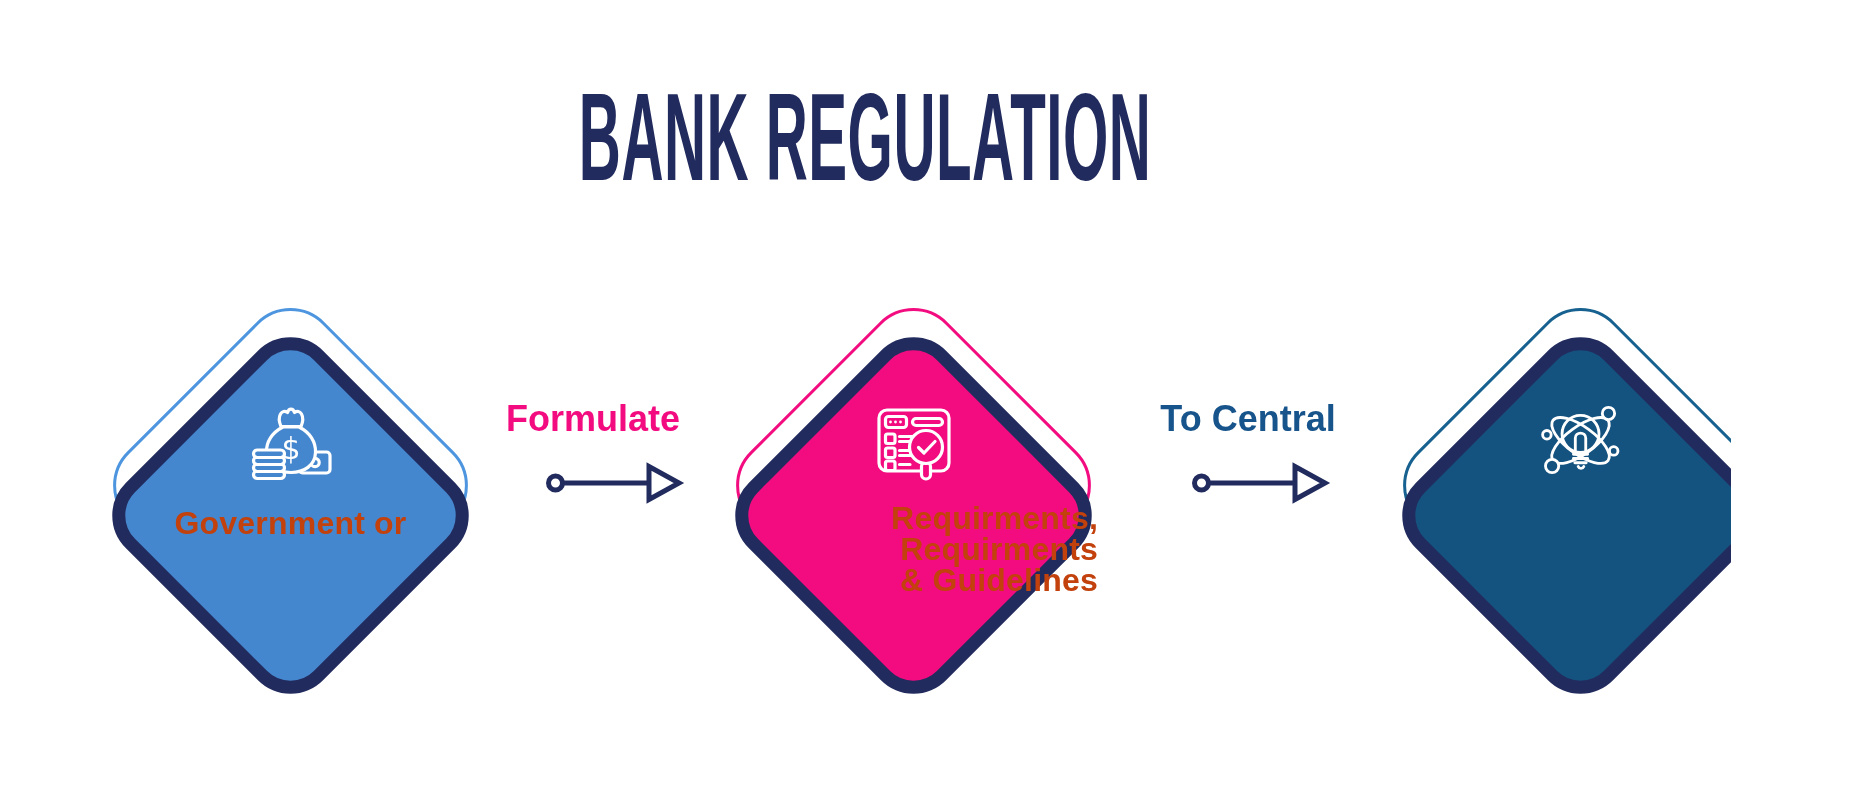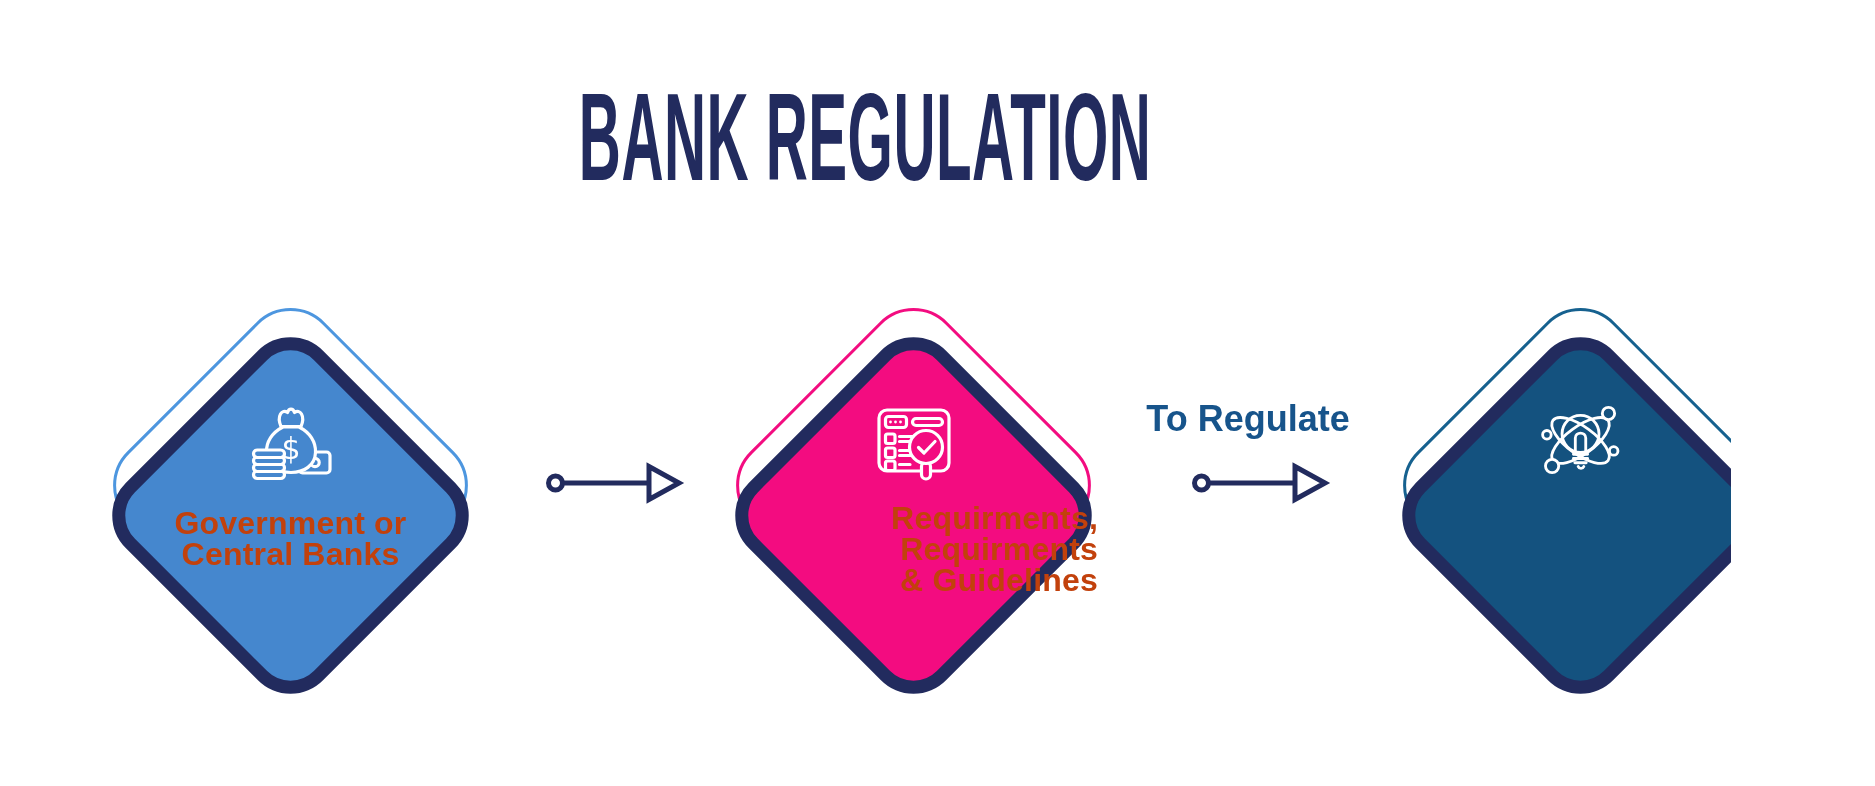--- a/index.html
+++ b/index.html
@@ -82,26 +82,26 @@
           <path class="ln fillbg" d="M35,31.5 C30.5,21 36,13.5 41.5,17.5 C43,13 47,13 48.5,17.5 C54,13.5 59.5,21 55,31.5 Z"></path>
           <rect class="ln fillbg" x="7.5" y="76" width="31" height="7.5" rx="3.75"></rect>
           <rect class="ln fillbg" x="7.5" y="69" width="31" height="7.5" rx="3.75"></rect>
           <rect class="ln fillbg" x="7.5" y="62" width="31" height="7.5" rx="3.75"></rect>
           <rect class="ln fillbg" x="7.5" y="55" width="31" height="7.5" rx="3.75"></rect>
           <text class="glyph" x="45" y="64" text-anchor="middle">$</text>
         </g>
       </svg>
       <div class="node-label">
         <span class="lbl-line">Government or</span>
-        <span class="lbl-line">Central Banks</span>
       </div>
     </div>
   </div>
 
   <div class="arrow-group arrow-group-1" style="--label-color: #F30C80;">
+    <div class="arrow-label">Formulate</div>
     <svg class="arrow-svg" width="140" height="44" viewBox="0 0 140 44">
       <circle class="arrow-open" cx="9.5" cy="22" r="7"></circle>
       <line class="arrow-stroke" x1="16.5" y1="22" x2="103" y2="22"></line>
       <polygon class="arrow-open" points="103,5.5 103,38.5 133,22"></polygon>
     </svg>
   </div>
 
   <div class="node node-2" style="--fill: #F30C80; --outline: #F30C80;">
     <div class="outline-d"></div>
     <div class="main-d"></div>
@@ -125,21 +125,21 @@
       </svg>
       <div class="node-label">
         <span class="lbl-line">Requirments,</span>
         <span class="lbl-line">Requirments</span>
         <span class="lbl-line">&amp; Guidelines</span>
       </div>
     </div>
   </div>
 
   <div class="arrow-group arrow-group-2" style="--label-color: #17548B;">
-    <div class="arrow-label">To Regulate</div>
+    <div class="arrow-label">To Central</div>
     <svg class="arrow-svg" width="140" height="44" viewBox="0 0 140 44">
       <circle class="arrow-open" cx="9.5" cy="22" r="7"></circle>
       <line class="arrow-stroke" x1="16.5" y1="22" x2="103" y2="22"></line>
       <polygon class="arrow-open" points="103,5.5 103,38.5 133,22"></polygon>
     </svg>
   </div>
 
   <div class="node node-3" style="--fill: #14527F; --outline: #16618F;">
     <div class="outline-d"></div>
     <div class="main-d"></div>

